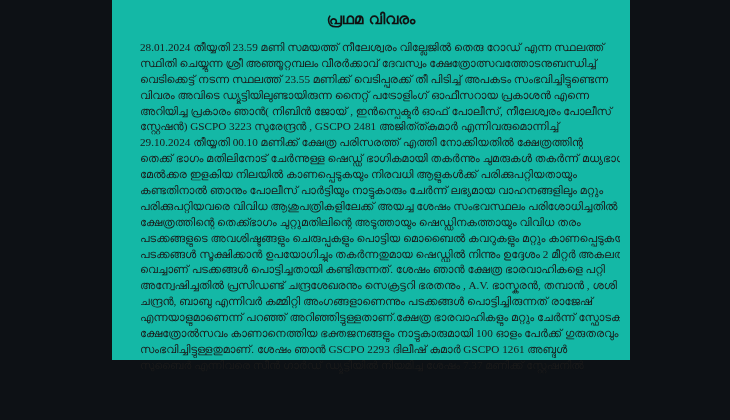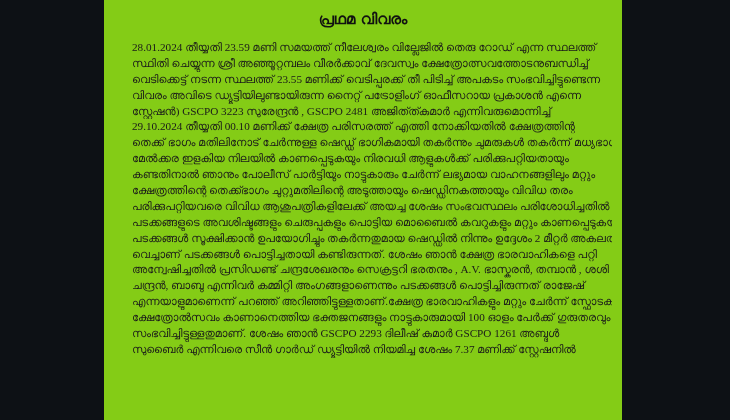--- a/index.html
+++ b/index.html
@@ -5,25 +5,25 @@
     html, body {
       margin: 0;
       padding: 0;
       width: 730px;
       height: 420px;
       overflow: hidden;
       background: #0d1115;
     }
     .page {
       position: absolute;
-      left: 104px;
+      left: 112px;
       top: 0;
       width: 518px;
-      height: 420px;
-      background: #84cc16;
+      height: 360px;
+      background: #14b8a6;
     }
     .title {
       position: absolute;
       left: 0;
       top: 9px;
       width: 100%;
       text-align: center;
       font-family: "DejaVu Sans", sans-serif;
       font-size: 15px;
       font-weight: bold;
@@ -49,27 +49,28 @@
 </head>
 <body>
 
 <div class="page">
   <div class="title">പ്രഥമ വിവരം</div>
   <div class="body-text">
     <div class="line">28.01.2024 തീയ്യതി 23.59 മണി സമയത്ത്  നീലേശ്വരം വില്ലേജിൽ തെരു റോഡ്  എന്ന  സ്ഥലത്ത്</div>
     <div class="line">സ്ഥിതി ചെയ്യുന്ന ശ്രീ അഞ്ഞൂറ്റമ്പലം വീരർക്കാവ് ദേവസ്വം ക്ഷേത്രോത്സവത്തോടനുബന്ധിച്ച്</div>
     <div class="line">വെടിക്കെട്ട് നടന്ന സ്ഥലത്ത് 23.55 മണിക്ക് വെടിപ്പുരക്ക് തീ പിടിച്ച്  അപകടം സംഭവിച്ചിട്ടുണ്ടെന്ന</div>
     <div class="line">വിവരം  അവിടെ ഡ്യൂട്ടിയിലുണ്ടായിരുന്ന നൈറ്റ് പട്രോളിംഗ്  ഓഫീസറായ പ്രകാശൻ  എന്നെ</div>
+    <div class="line">അറിയിച്ച പ്രകാരം ഞാൻ( നിബിൻ ജോയ് , ഇൻസ്പെക്ടർ ഓഫ് പോലീസ്, നീലേശ്വരം പോലീസ്</div>
     <div class="line">സ്റ്റേഷൻ)   GSCPO 3223 സുരേന്ദ്രൻ ,  GSCPO 2481 അജിത്ത്കുമാർ എന്നിവരുമൊന്നിച്ച്</div>
     <div class="line">29.10.2024 തീയ്യതി 00.10 മണിക്ക്  ക്ഷേത്ര പരിസരത്ത് എത്തി നോക്കിയതിൽ  ക്ഷേത്രത്തിന്റ</div>
     <div class="line">തെക്ക് ഭാഗം മതിലിനോട് ചേർന്നുള്ള ഷെഡ്ഡ് ഭാഗികമായി തകർന്നും  ചുമരുകൾ തകർന്ന്  മധ്യഭാഗം</div>
     <div class="line">മേൽക്കര ഇളകിയ നിലയിൽ കാണപ്പെടുകയും നിരവധി ആളുകൾക്ക് പരിക്കുപറ്റിയതായും</div>
     <div class="line">കണ്ടതിനാൽ ഞാനും പോലീസ് പാർട്ടിയും നാട്ടുകാരും ചേർന്ന് ലഭ്യമായ വാഹനങ്ങളിലും മറ്റും</div>
+    <div class="line">പരിക്കുപറ്റിയവരെ വിവിധ ആശുപത്രികളിലേക്ക് അയച്ച ശേഷം സംഭവസ്ഥലം പരിശോധിച്ചതിൽ</div>
     <div class="line">ക്ഷേത്രത്തിന്റെ തെക്ക്ഭാഗം ചുറ്റുമതിലിന്റെ അടുത്തായും  ഷെഡ്ഡിനകത്തായും   വിവിധ തരം</div>
-    <div class="line">പരിക്കുപറ്റിയവരെ വിവിധ ആശുപത്രികളിലേക്ക് അയച്ച ശേഷം സംഭവസ്ഥലം പരിശോധിച്ചതിൽ</div>
     <div class="line">പടക്കങ്ങളുടെ അവശിഷ്ടങ്ങളും ചെരുപ്പുകളും പൊട്ടിയ മൊബൈൽ കവറുകളും മറ്റും കാണപ്പെടുകയും</div>
     <div class="line">പടക്കങ്ങൾ സൂക്ഷിക്കാൻ ഉപയോഗിച്ചും തകർന്നതുമായ  ഷെഡ്ഡിൽ നിന്നും ഉദ്ദേശം 2 മീറ്റർ അകലത്ത്</div>
     <div class="line">വെച്ചാണ് പടക്കങ്ങൾ  പൊട്ടിച്ചതായി കണ്ടിരുന്നത്. ശേഷം ഞാൻ ക്ഷേത്ര ഭാരവാഹികളെ പറ്റി</div>
     <div class="line">അന്വേഷിച്ചതിൽ  പ്രസിഡണ്ട് ചന്ദ്രശേഖരനും സെക്രട്ടറി ഭരതനും ,  A.V. ഭാസ്കരൻ, തമ്പാൻ , ശശി ,</div>
     <div class="line">ചന്ദ്രൻ, ബാബു  എന്നിവർ കമ്മിറ്റി അംഗങ്ങളാണെന്നും  പടക്കങ്ങൾ പൊട്ടിച്ചിരുന്നത് രാജേഷ്</div>
     <div class="line">എന്നയാളുമാണെന്ന് പറഞ്ഞ് അറിഞ്ഞിട്ടുള്ളതാണ്.ക്ഷേത്ര ഭാരവാഹികളും മറ്റും ചേർന്ന് സ്ഫോടക</div>
     <div class="line">ക്ഷേത്രോൽസവം  കാണാനെത്തിയ ഭക്തജനങ്ങളും നാട്ടുകാരുമായി 100 ഓളം പേർക്ക് ഗുരുതരവും</div>
     <div class="line">സംഭവിച്ചിട്ടുള്ളതുമാണ്. ശേഷം ഞാൻ  GSCPO 2293  ദിലീഷ് കുമാർ  GSCPO 1261   അബ്ദുൾ</div>
     <div class="line">സുബൈർ എന്നിവരെ സീൻ ഗാർഡ് ഡ്യൂട്ടിയിൽ നിയമിച്ച ശേഷം 7.37 മണിക്ക് സ്റ്റേഷനിൽ</div>
 

